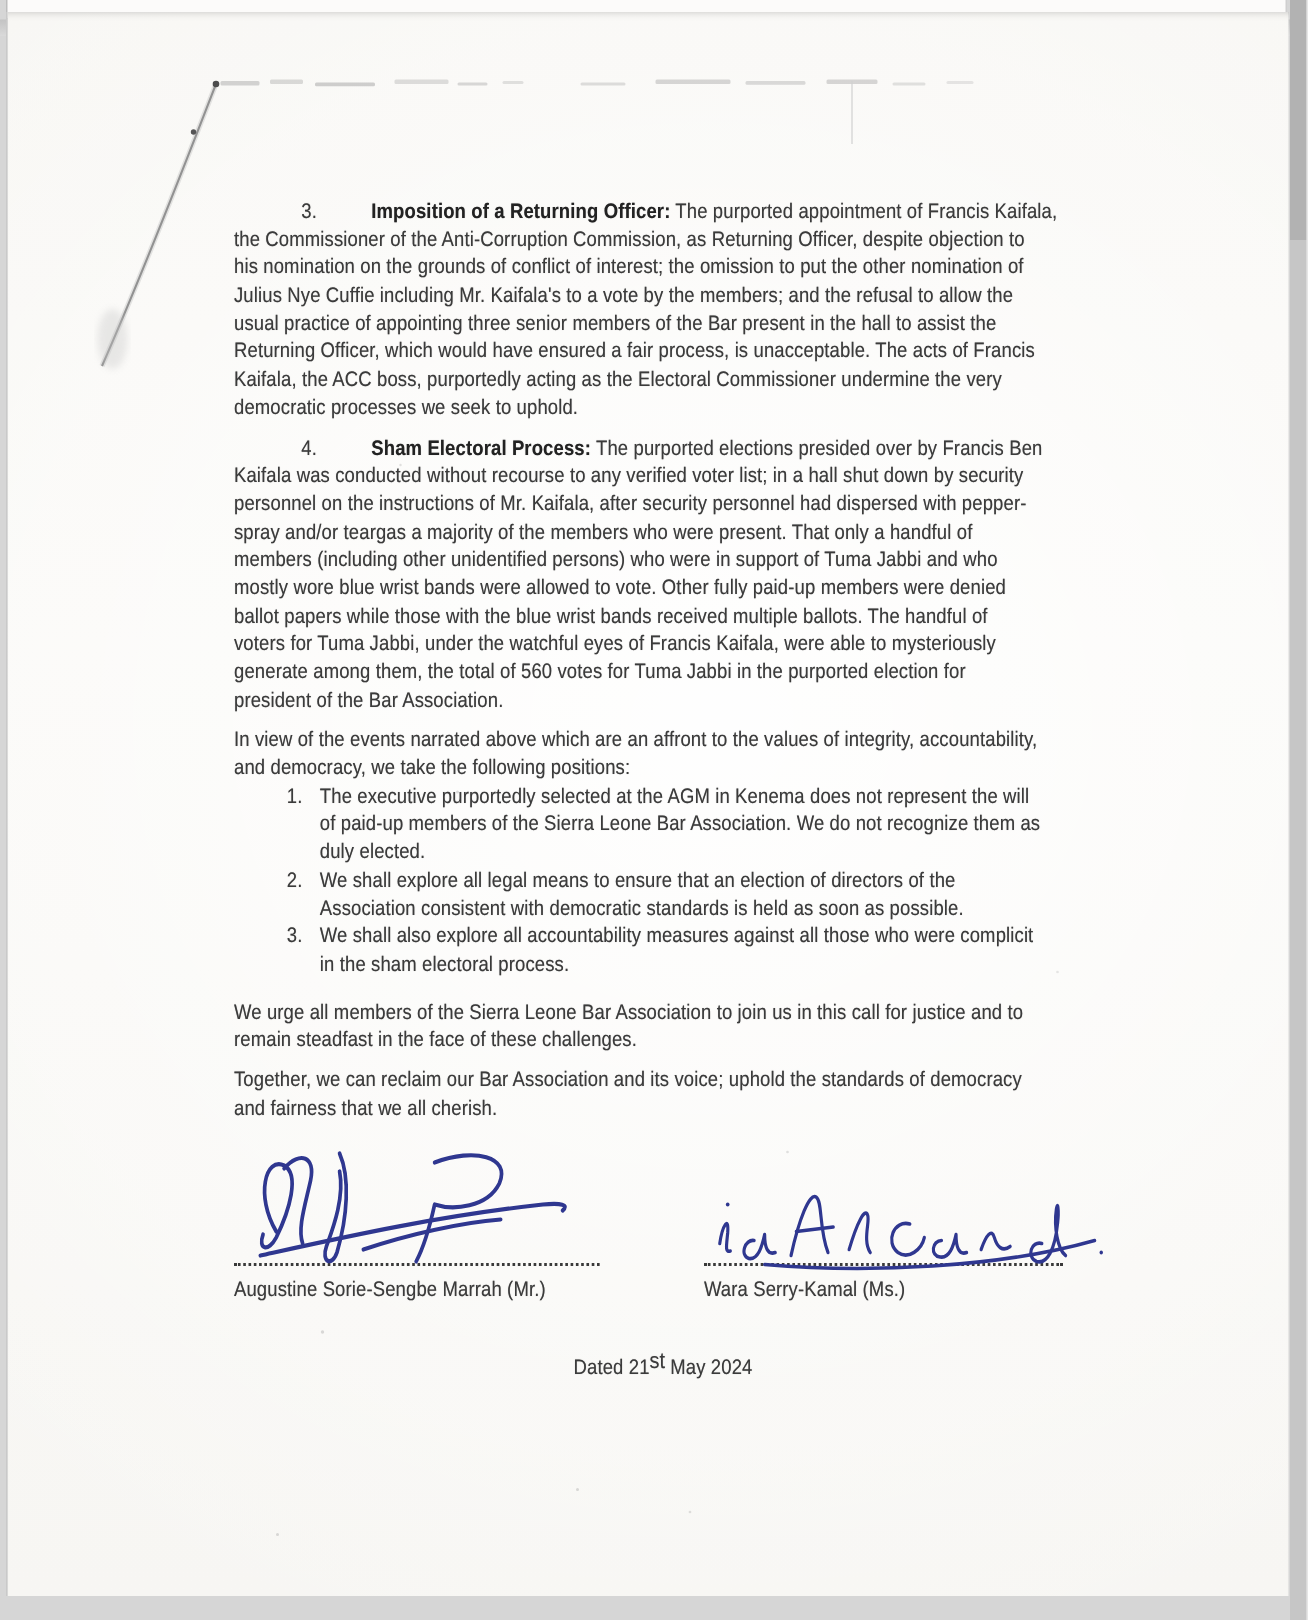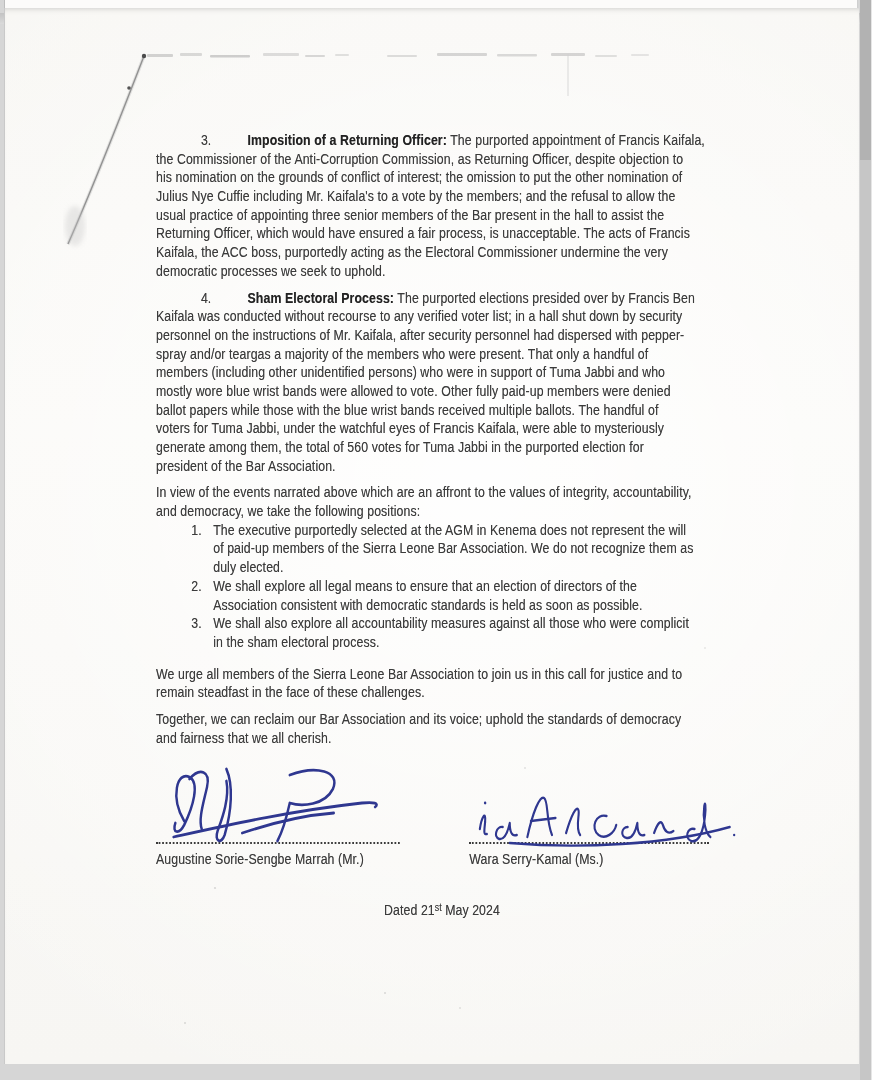--- a/index.html
+++ b/index.html
@@ -56,21 +56,21 @@
   .sig-svg{display:block;}
   .sig-svg.left{margin-left:2px;margin-bottom:-5px;}
   .sig-svg.right{margin-left:4px;margin-bottom:-7px;}
   .sig-line{border-bottom:2.5px dotted #3a3a3a;height:0;}
   .sig-line.left{width:277px;}
   .sig-line.right{width:272px;}
   .sig-name{margin-top:6px;white-space:nowrap;}
   .ink{fill:none;stroke:var(--ink,#2f3790);stroke-linecap:round;stroke-linejoin:round;}
   
   .date-line{margin-top:30px;width:650px;text-align:center;white-space:nowrap;}
-  .date-line sup{font-size:10px;vertical-align:4px;letter-spacing:0;}
+  .date-line sup{font-size:15px;vertical-align:4px;letter-spacing:0;}
   
   .artifacts{position:absolute;left:0;top:0;pointer-events:none;}
 </style>
 </head>
 <body data-name="viewer-background">
 
 <div class="prev-page" data-name="previous-page-edge"></div>
 <div class="page-gap" data-name="page-separator"></div>
 
 <div class="scroll-strip" data-name="scrollbar-track"></div>

